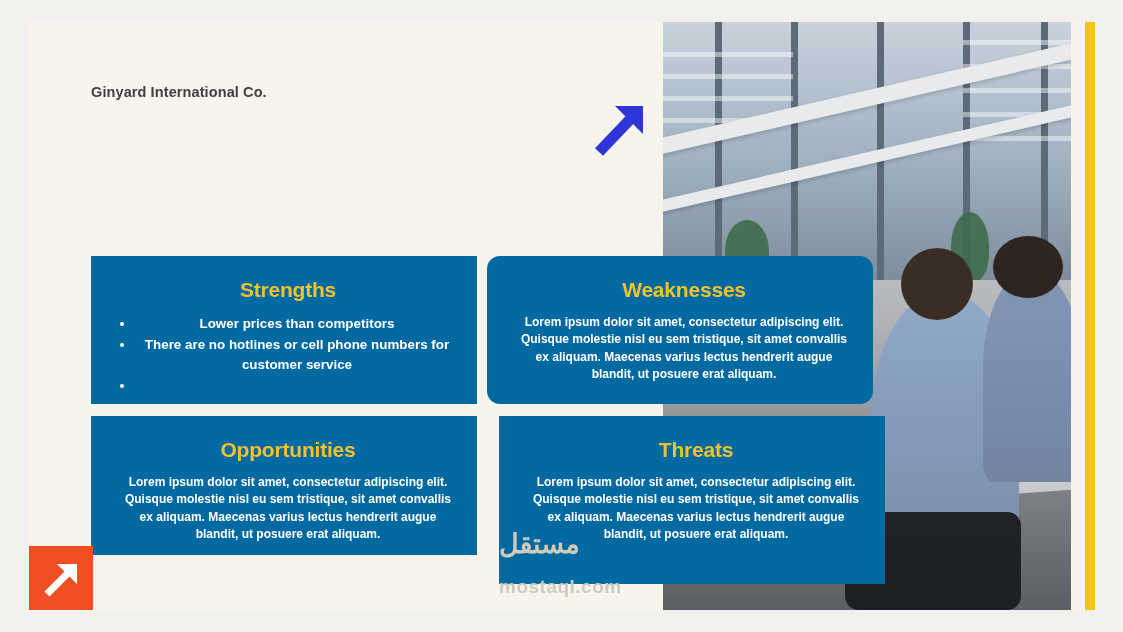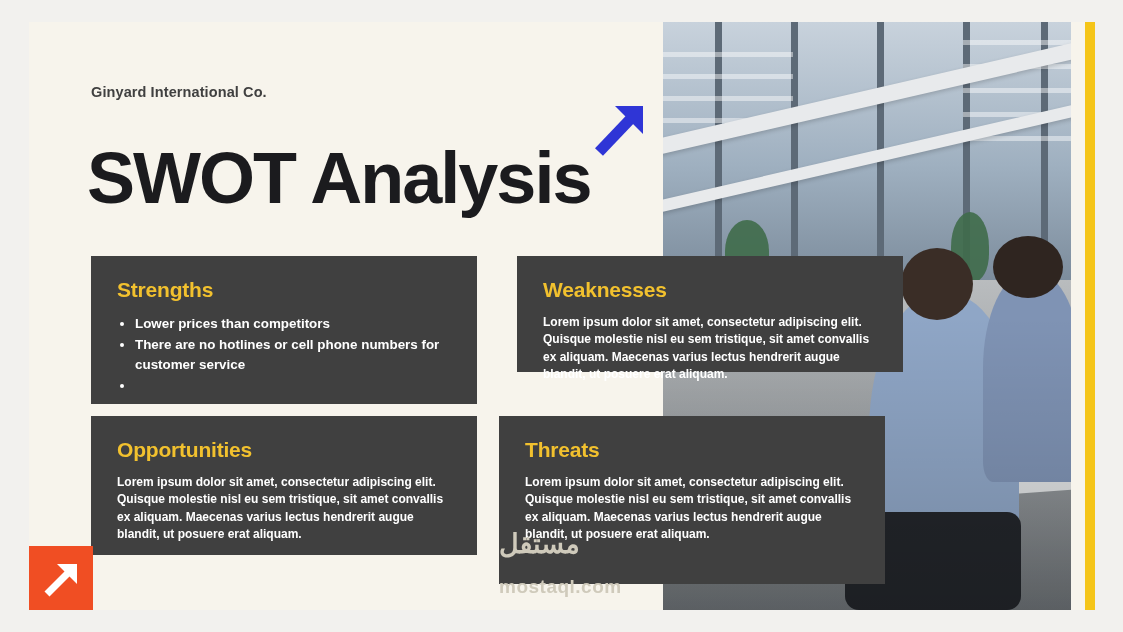--- a/index.html
+++ b/index.html
@@ -78,23 +78,24 @@
     font-size: 72px; font-weight: bold; color: #1b1b1e;
     letter-spacing: -2px; line-height: 1;
   }
   #arrow-mark {
     position: absolute; left: 562px; top: 78px; width: 58px; height: 58px;
   }
 
   
   .card {
     position: absolute;
-    background: #404040;
+    background: #0369a1;
     padding: 22px 18px 18px 26px;
     color: #ffffff;
+    text-align: center;
   }
   .card h3 {
     color: #f2c12e;
     font-size: 21px;
     font-weight: bold;
     margin-bottom: 12px;
     letter-spacing: -.2px;
   }
   .card p {
     font-size: 12px;
@@ -105,21 +106,21 @@
   .card ul {
     margin: 0 0 0 18px;
     font-size: 13.4px;
     line-height: 1.45;
     font-weight: bold;
   }
   .card li { margin-bottom: 2px; }
   .card li.empty { list-style: disc; min-height: 16px; }
 
   #card-strengths     { left: 62px;  top: 234px; width: 386px; height: 148px; }
-  #card-weaknesses    { left: 488px; top: 234px; width: 386px; height: 116px; }
+  #card-weaknesses    { left: 458px; top: 234px; width: 386px; height: 148px; border-radius: 13px; }
   #card-opportunities { left: 62px;  top: 394px; width: 386px; height: 139px; }
   #card-threats       { left: 470px; top: 394px; width: 386px; height: 168px; }
 
   
   #logo {
     position: absolute;
     left: 0; bottom: 0;
     width: 64px; height: 64px;
     background: #f04e23;
   }
@@ -174,21 +175,20 @@
     <div class="ph-person" style="left:320px; top:250px; width:98px;  height:210px; background:#7f93b4;"></div>
     <div class="ph-hair" style="left:330px; top:214px; width:70px;  height:62px; background:#2f2520;"></div>
 
     <div class="ph-chair" style="left:182px; top:490px; width:176px; height:98px;"></div>
     <div class="ph-shade"></div>
   </div>
 
   <div id="yellow-strip"></div>
 
   <div id="company">Ginyard International Co.</div>
-  <div id="title">SWOT Analysis</div>
 
   <svg id="arrow-mark" viewBox="0 0 58 58">
     <path d="M8 52 L48 10" stroke="#2f35d6" stroke-width="11" fill="none"></path>
     <path d="M24 6 L52 6 L52 34 Z" fill="#2f35d6"></path>
   </svg>
 
   <div class="card" id="card-strengths">
     <h3>Strengths</h3>
     <ul>
       <li>Lower prices than competitors</li>

